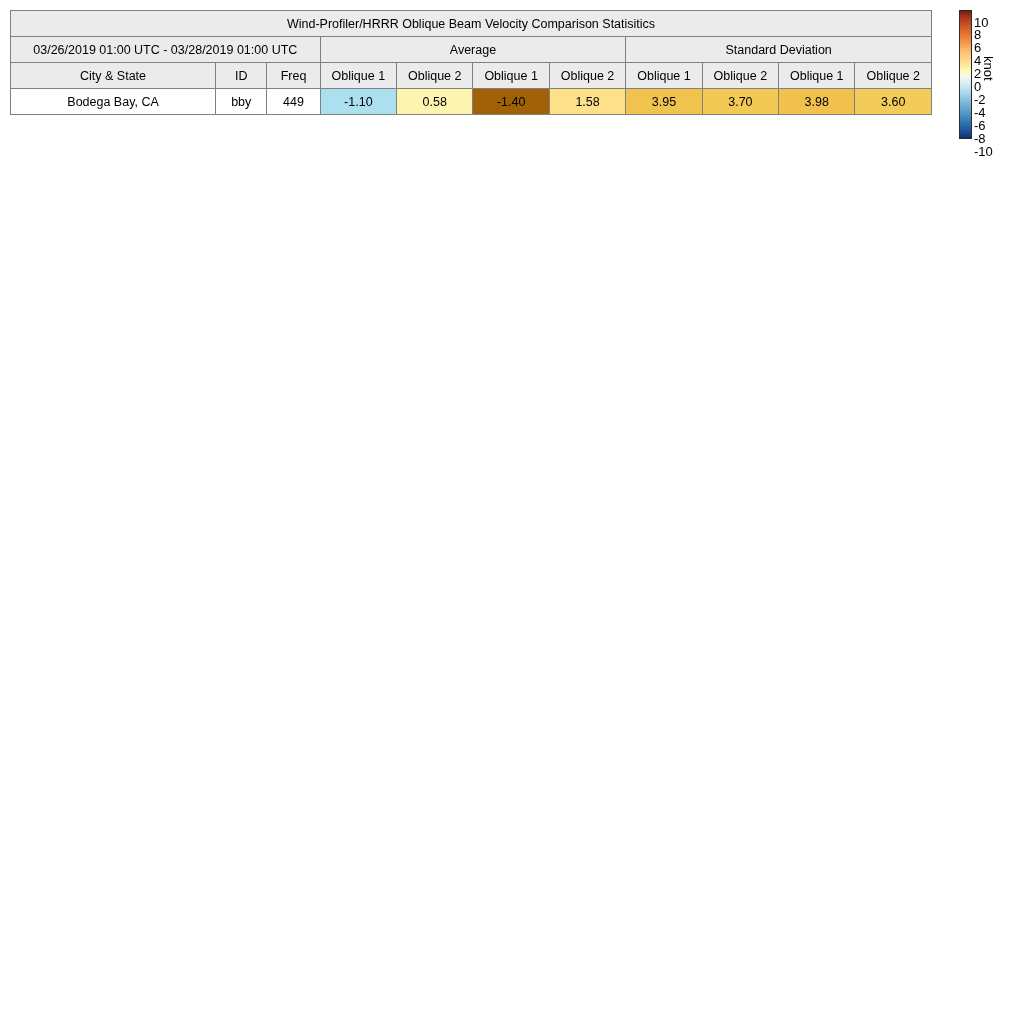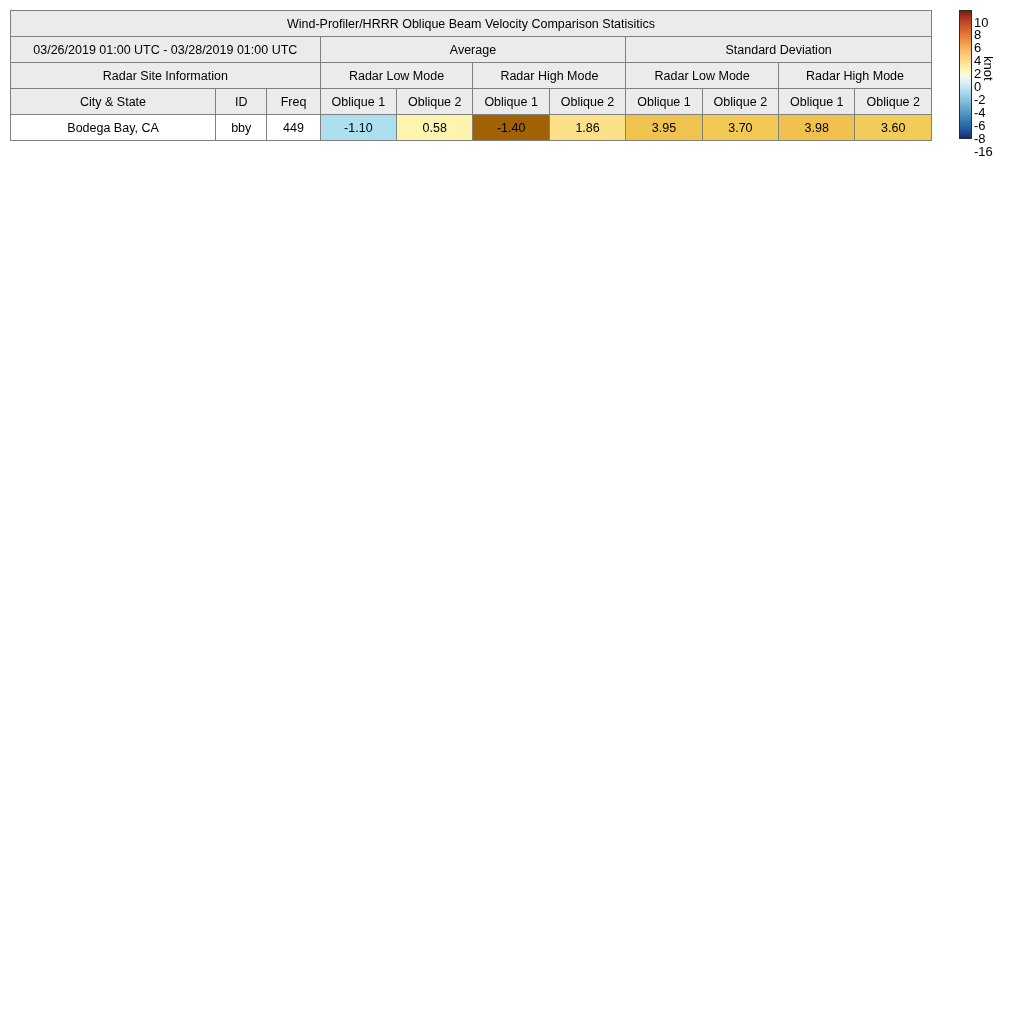--- a/index.html
+++ b/index.html
@@ -168,47 +168,40 @@
       <tbody>
         <tr>
           <td class="title-cell" colspan="11">Wind-Profiler/HRRR Oblique Beam Velocity Comparison Statisitics</td>
         </tr>
         <tr>
           <td class="daterange" colspan="3">03/26/2019 01:00 UTC - 03/28/2019 01:00 UTC</td>
           <td class="hdr" colspan="4">Average</td>
           <td class="hdr" colspan="4">Standard Deviation</td>
         </tr>
         <tr>
-          <td class="hdr" colspan="3">Radar Site Information</td>
-          <td class="hdr" colspan="2">Radar Low Mode</td>
-          <td class="hdr" colspan="2">Radar High Mode</td>
-          <td class="hdr" colspan="2">Radar Low Mode</td>
-          <td class="hdr" colspan="2">Radar High Mode</td>
-        </tr>
-        <tr>
           <td class="hdr">City &amp; State</td>
           <td class="hdr">ID</td>
           <td class="hdr">Freq</td>
           <td class="hdr">Oblique 1</td>
           <td class="hdr">Oblique 2</td>
           <td class="hdr">Oblique 1</td>
           <td class="hdr">Oblique 2</td>
           <td class="hdr">Oblique 1</td>
           <td class="hdr">Oblique 2</td>
           <td class="hdr">Oblique 1</td>
           <td class="hdr">Oblique 2</td>
         </tr>
         <tr>
           <td class="datacell">Bodega Bay, CA</td>
           <td class="datacell">bby</td>
           <td class="datacell">449</td>
           <td class="val" style="background: rgb(173, 224, 238); margin-top: 12px;">-1.10</td>
           <td class="val" style="background: rgb(253, 244, 176);">0.58</td>
           <td class="val" style="background: #a16207;">-1.40</td>
-          <td class="val" style="background: rgb(253, 225, 138);">1.86</td>
+          <td class="val" style="background: rgb(253, 225, 138);">1.58</td>
           <td class="val" style="background: rgb(240, 194, 78);">3.95</td>
           <td class="val" style="background: rgb(242, 201, 85); margin-left: 27px;">3.70</td>
           <td class="val" style="background: rgb(240, 193, 76);">3.98</td>
           <td class="val" style="background: rgb(243, 203, 88);">3.60</td>
         </tr>
       </tbody>
     </table>
   </div>
 
   <div id="colorbar-group">
@@ -217,18 +210,18 @@
         <div class="tick" style="top: -6.5px;">10</div>
         <div class="tick" style="top: 6.4px;">8</div>
         <div class="tick" style="top: 19.3px;">6</div>
         <div class="tick" style="top: 32.2px;">4</div>
         <div class="tick" style="top: 45.1px;">2</div>
         <div class="tick" style="top: 58px;">0</div>
         <div class="tick" style="top: 70.9px;">-2</div>
         <div class="tick" style="top: 83.8px;">-4</div>
         <div class="tick" style="top: 96.7px;">-6</div>
         <div class="tick" style="top: 109.6px;">-8</div>
-        <div class="tick" style="top: 122.5px;">-16</div>
+        <div class="tick" style="top: 122.5px;">-10</div>
       </div>
     <div id="colorbar-axislabel">knot</div>
   </div>
 
 </div>
 
 </body></html>

